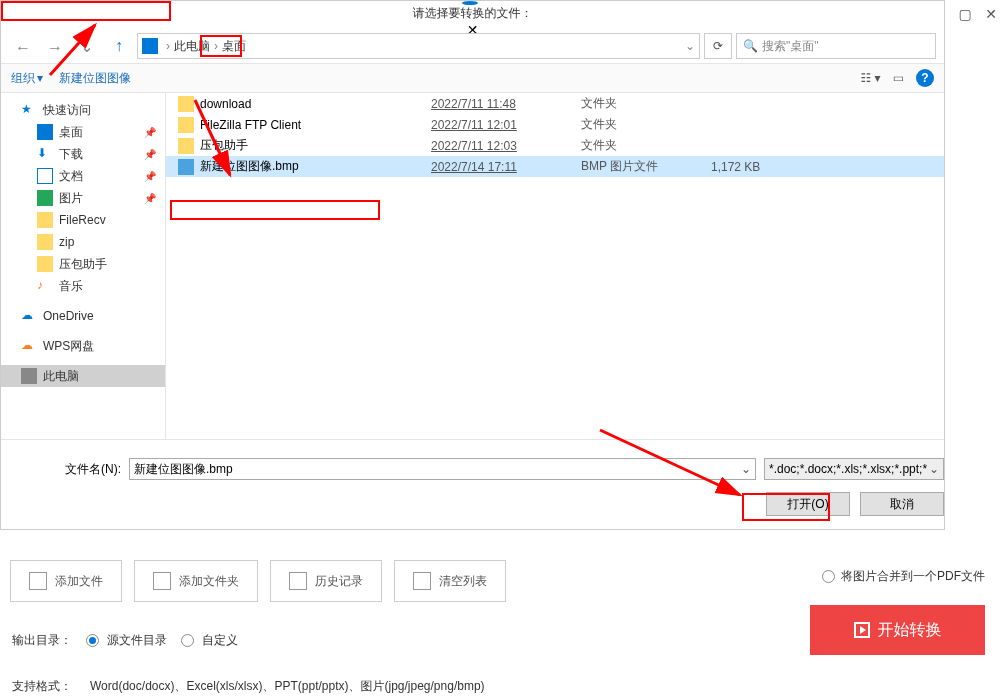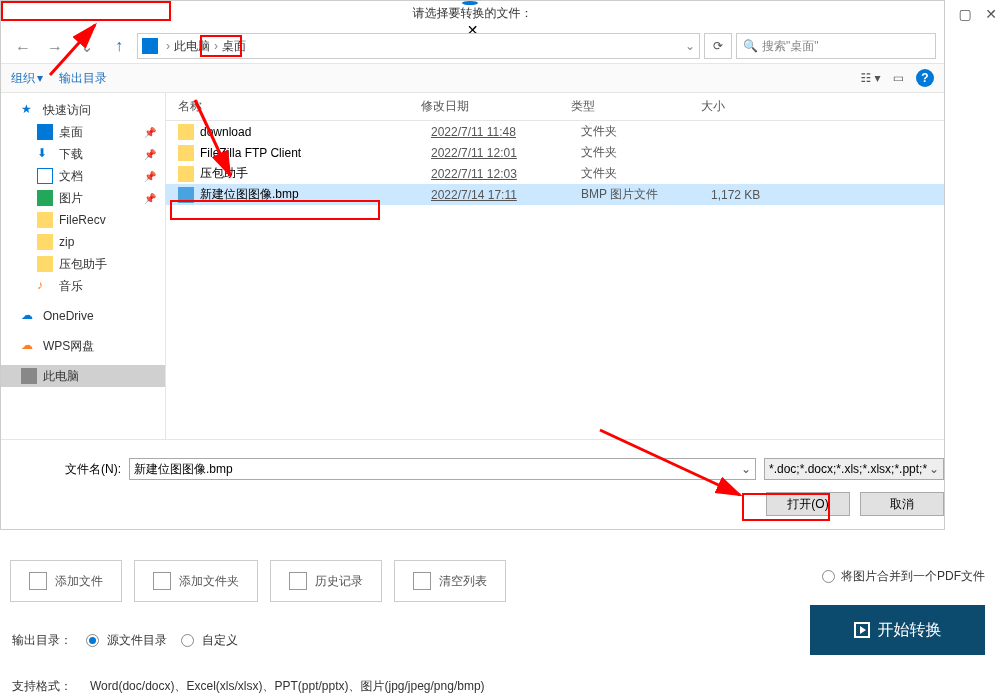--- a/index.html
+++ b/index.html
@@ -80,21 +80,21 @@
 .lower-buttons { display: flex; gap: 12px; }
 .lower-btn { height: 42px; padding: 0 18px; border: 1px solid #ccc; display: flex; align-items: center; gap: 8px; color: #555; }
 .lower-btn .lbicon { width: 18px; height: 18px; border: 1px solid #999; }
 .merge-row { position: absolute; top: 568px; right: 20px; display: flex; align-items: center; gap: 6px; color: #333; }
 .radio { width: 13px; height: 13px; border: 1px solid #888; border-radius: 50%; display: inline-block; }
 .radio.checked::after { content: ""; display: block; width: 7px; height: 7px; background: #0078d7; border-radius: 50%; margin: 2px; }
 
 .output-row { position: absolute; top: 632px; left: 12px; display: flex; align-items: center; gap: 14px; color: #333; }
 .output-row .opt { display: flex; align-items: center; gap: 8px; }
 
-.start-btn { position: absolute; top: 605px; right: 20px; width: 175px; height: 50px; background: #0c4a6e; color: #fff; display: flex; align-items: center; justify-content: center; gap: 8px; font-size: 16px; }
+.start-btn { position: absolute; top: 605px; right: 20px; width: 175px; height: 50px; background: #ef4444; color: #fff; display: flex; align-items: center; justify-content: center; gap: 8px; font-size: 16px; }
 .start-btn .play { width: 16px; height: 16px; border: 2px solid #fff; display: flex; align-items: center; justify-content: center; }
 .start-btn .play::after { content: ""; border-left: 6px solid #fff; border-top: 4px solid transparent; border-bottom: 4px solid transparent; margin-left: 2px; }
 
 .support-row { position: absolute; top: 678px; left: 12px; display: flex; align-items: center; gap: 18px; color: #333; }
 
 
 .redbox { position: absolute; border: 2px solid #ff0000; pointer-events: none; }
 .rb1 { top: 1px; left: 1px; width: 170px; height: 20px; }
 .rb2 { top: 35px; left: 200px; width: 42px; height: 22px; }
 .rb3 { top: 200px; left: 170px; width: 210px; height: 20px; }
@@ -134,21 +134,21 @@
       <span class="icon">🔍</span>
       <span class="ph">搜索"桌面"</span>
     </div>
   </div>
 
   <div class="toolbar">
     <span class="toolbar-item">
         <span>组织</span>
         <span>▾</span>
       </span>
-    <span class="toolbar-item">输出目录</span>
+    <span class="toolbar-item">新建位图图像</span>
     <div class="toolbar-right">
       <span class="view-btn">☷ ▾</span>
       <span class="view-btn">▭</span>
       <span class="help-icon">?</span>
     </div>
   </div>
 
   <div class="body-area">
     <div class="sidebar">
       <div class="sb-item">
@@ -202,26 +202,20 @@
           <span>WPS网盘</span>
         </div>
       <div style="height:8px"></div>
       <div class="sb-item active">
           <span class="sb-icon pc"></span>
           <span>此电脑</span>
         </div>
     </div>
 
     <div class="file-area">
-      <div class="file-header">
-        <span class="col-name">名称</span>
-        <span class="col-date">修改日期</span>
-        <span class="col-type">类型</span>
-        <span class="col-size">大小</span>
-      </div>
       <div class="file-row">
         <span class="file-icon folder"></span>
         <span class="file-name">download</span>
         <span class="file-date">2022/7/11 11:48</span>
         <span class="file-type">文件夹</span>
         <span class="file-size"></span>
       </div>
       <div class="file-row">
         <span class="file-icon folder"></span>
         <span class="file-name">FileZilla FTP Client</span>

